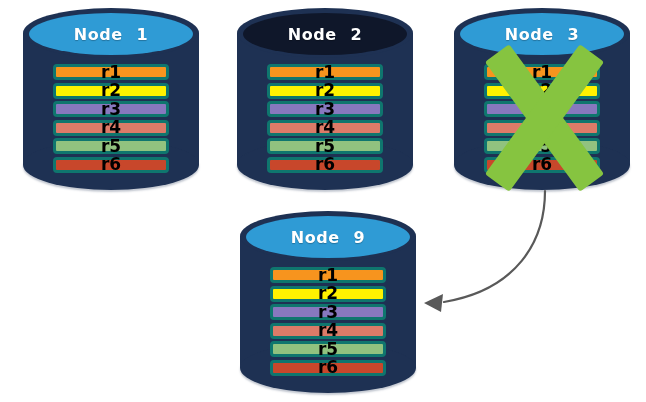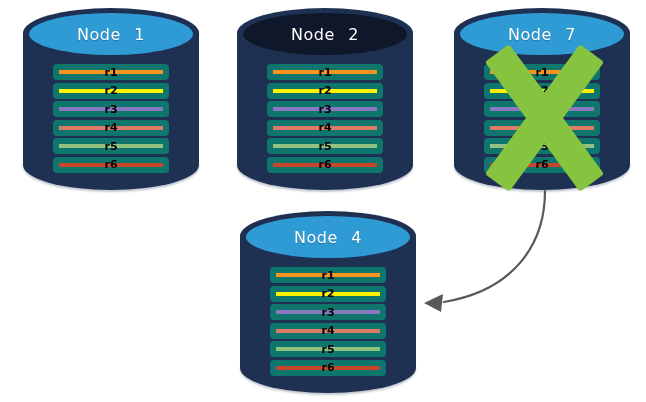--- a/index.html
+++ b/index.html
@@ -12,27 +12,27 @@
   .pos-n2{left:237px;top:8px;}
   .pos-n3{left:454px;top:8px;}
   .pos-n4{left:240px;top:211px;}
 
   .cyl-body{position:absolute;left:0;right:0;top:25px;bottom:25px;}
   .cyl-cap-bottom{position:absolute;left:0;right:0;bottom:0;height:50px;border-radius:50%;
     box-shadow:0 2px 2px rgba(120,130,150,0.45);}
   .cyl-cap-top{position:absolute;left:0;right:0;top:0;height:50px;border-radius:50%;}
   .cyl-face{position:absolute;left:6px;right:6px;top:5px;height:42px;border-radius:50%;
     display:flex;align-items:center;justify-content:center;}
-  .node-title{color:#ffffff;font-weight:normal;font-size:16px;letter-spacing:0.5px;word-spacing:8px;
+  .node-title{color:#ffffff;font-weight:bold;font-size:16px;letter-spacing:0.5px;word-spacing:8px;
     text-shadow:0 1px 1px rgba(0,0,0,0.25);}
 
   .records{position:absolute;left:30px;right:30px;top:56px;display:flex;flex-direction:column;gap:2.5px;}
-  .record{height:16px;box-sizing:border-box;border:6px solid #0f766e;border-radius:4px;
+  .record{height:16px;box-sizing:border-box;border:3px solid #0f766e;border-radius:4px;
     display:flex;align-items:center;justify-content:center;
-    font-size:11px;font-weight:bold;color:#000;line-height:1;}
+    font-size:17px;font-weight:bold;color:#000;line-height:1;}
 
   .x-mark{position:absolute;left:0;top:0;width:176px;height:182px;}
   .x-stroke{position:absolute;left:10px;top:95px;width:161px;height:30px;border-radius:3px;}
   .x-stroke-1{transform:rotate(53.8deg);}
   .x-stroke-2{transform:rotate(-53.8deg);}
 
   .arrow-layer{position:absolute;left:0;top:0;pointer-events:none;}
 </style>
 </head>
 <body>
@@ -71,42 +71,42 @@
       <div class="record" style="background-color: rgb(145, 194, 127);">r5</div>
       <div class="record" style="background-color: rgb(200, 71, 43);">r6</div>
     </div>
   </div>
 
   <div class="node pos-n3">
     <div class="cyl-body" style="background-color: rgb(30, 49, 83);"></div>
     <div class="cyl-cap-bottom" style="background-color: rgb(30, 49, 83);"></div>
     <div class="cyl-cap-top" style="background-color: rgb(30, 49, 83);"></div>
     <div class="cyl-face" style="background-color: rgb(47, 155, 213);">
-      <span class="node-title">Node 7</span>
+      <span class="node-title">Node 3</span>
     </div>
     <div class="records">
       <div class="record" style="background-color: rgb(247, 148, 30);">r1</div>
       <div class="record" style="background-color: rgb(255, 242, 0);">r2</div>
       <div class="record" style="background-color: rgb(136, 120, 190);">r3</div>
       <div class="record" style="background-color: rgb(220, 123, 104);">r4</div>
       <div class="record" style="background-color: rgb(145, 194, 127);">r5</div>
       <div class="record" style="background-color: rgb(200, 71, 43);">r6</div>
     </div>
     <div class="x-mark">
       <div class="x-stroke x-stroke-1" style="background-color: rgb(134, 196, 64);"></div>
       <div class="x-stroke x-stroke-2" style="background-color: rgb(134, 196, 64);"></div>
     </div>
   </div>
 
   <div class="node pos-n4">
     <div class="cyl-body" style="background-color: rgb(30, 49, 83);"></div>
     <div class="cyl-cap-bottom" style="background-color: rgb(30, 49, 83);"></div>
     <div class="cyl-cap-top" style="background-color: rgb(30, 49, 83);"></div>
     <div class="cyl-face" style="background-color: rgb(47, 155, 213);">
-      <span class="node-title">Node 4</span>
+      <span class="node-title">Node 9</span>
     </div>
     <div class="records">
       <div class="record" style="background-color: rgb(247, 148, 30);">r1</div>
       <div class="record" style="background-color: rgb(255, 242, 0);">r2</div>
       <div class="record" style="background-color: rgb(136, 120, 190);">r3</div>
       <div class="record" style="background-color: rgb(220, 123, 104);">r4</div>
       <div class="record" style="background-color: rgb(145, 194, 127);">r5</div>
       <div class="record" style="background-color: rgb(200, 71, 43);">r6</div>
     </div>
   </div>

